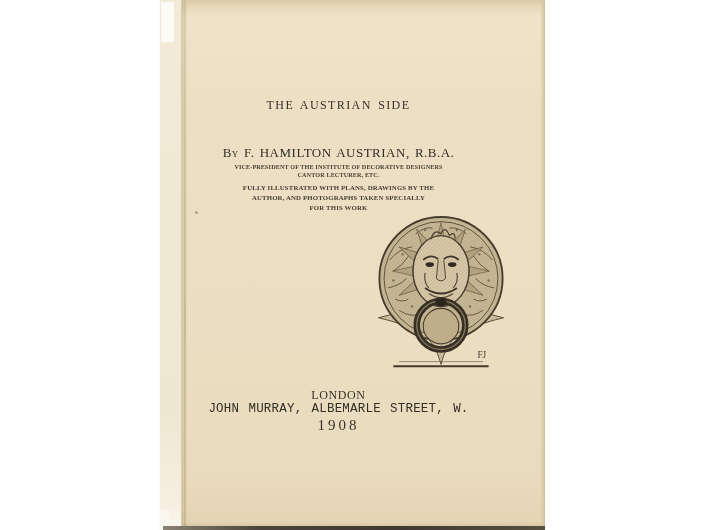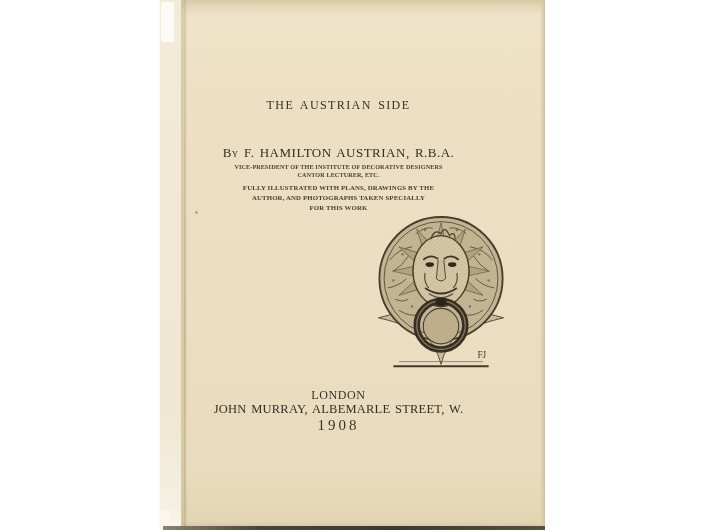--- a/index.html
+++ b/index.html
@@ -48,21 +48,21 @@
   .content{position:absolute;left:6px;right:34px;top:0;height:100%;}
   .tline{position:absolute;left:0;right:0;text-align:center;white-space:nowrap;color:#332e26;}
   .title-line{font-size:21px;letter-spacing:5px;word-spacing:9px;color:#2e2a23;}
   .title-line2{letter-spacing:6.5px;}
   .subtitle-line{font-size:12px;letter-spacing:1.4px;word-spacing:2px;color:#353028;}
   .series-line{font-size:10px;letter-spacing:.3px;word-spacing:1px;color:#3a352c;}
   .byline-line{font-size:13px;letter-spacing:.5px;word-spacing:1.5px;font-variant:small-caps;color:#332e26;}
   .creds-line{font-size:6.2px;letter-spacing:.1px;font-weight:bold;color:#4a4336;}
   .note-line{font-size:6.8px;letter-spacing:.15px;font-weight:bold;color:#453e32;}
   .imprint-city{font-size:12px;letter-spacing:.6px;color:#353028;}
-  .imprint-pub{font-size:12.5px;letter-spacing:.2px;word-spacing:1.5px;color:#332e26;}
+  .imprint-pub{font-size:12.5px;letter-spacing:.2px;word-spacing:1.5px;color:#332e26;font-family:Liberation Mono, monospace;}
   .imprint-year{font-size:15px;letter-spacing:3px;color:#3a352c;}
   
   .ornament-wrap{
     position:absolute;left:0;right:0;top:213px;text-align:right;line-height:0;
   }
   .ornament-wrap svg{display:inline-block;}
 </style>
 </head>
 <body>
 

